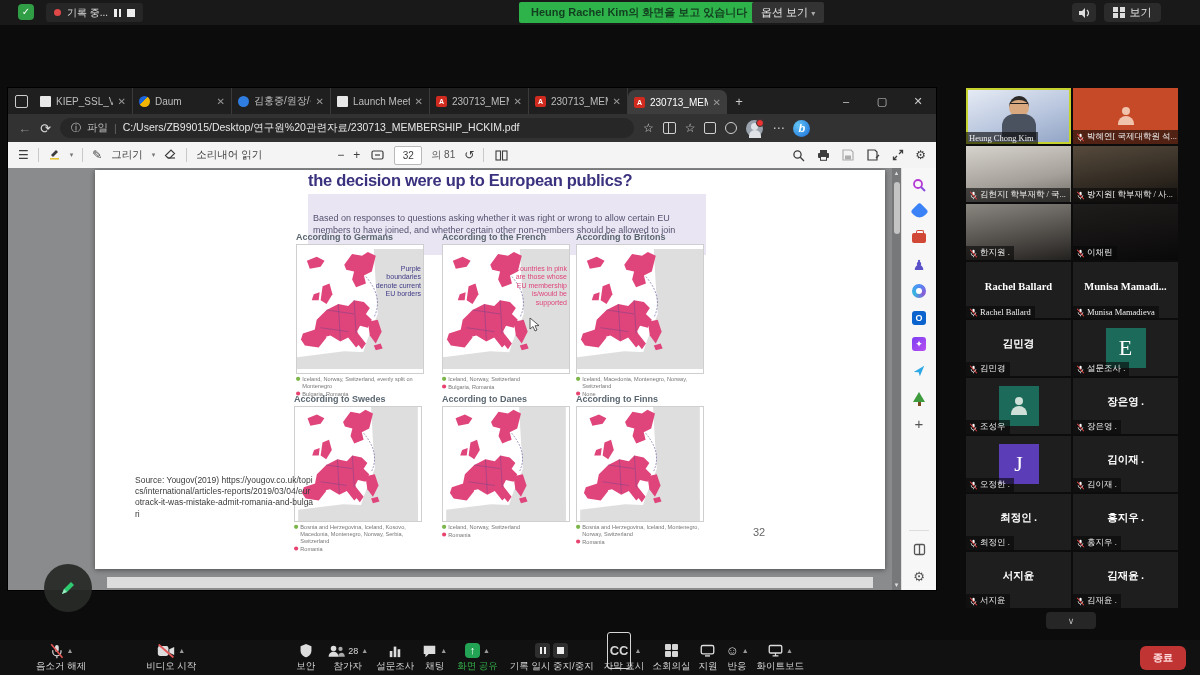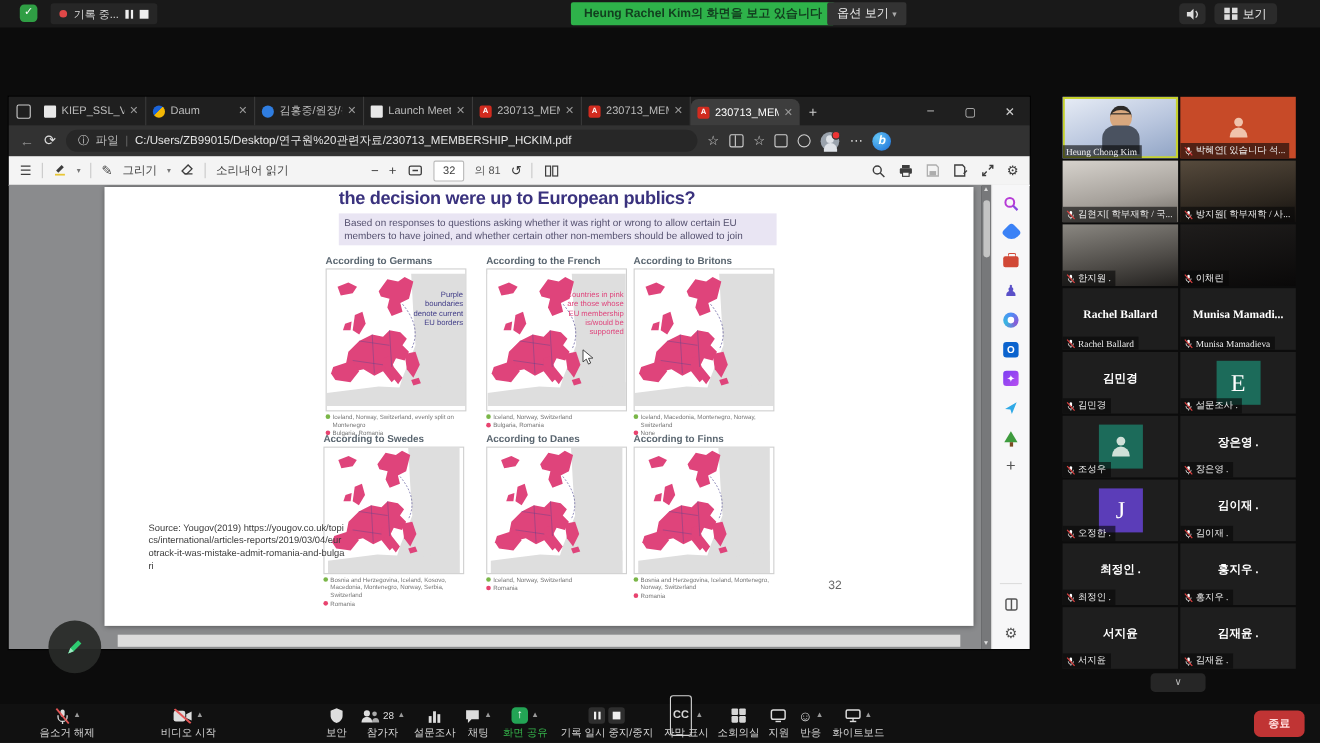--- a/index.html
+++ b/index.html
@@ -93,21 +93,21 @@
   .eic-out{width:14px;height:14px;background:#0b63ce;border-radius:3px;color:#fff;font-size:9px;font-weight:bold;
            text-align:center;line-height:14px;}
   .eic-des{width:14px;height:14px;background:linear-gradient(135deg,#7b3ff2,#b84ff0);border-radius:3px;color:#fff;
            font-size:9px;text-align:center;line-height:14px;}
   .eic-tree-top{width:0;height:0;border-left:6px solid transparent;border-right:6px solid transparent;border-bottom:10px solid #3e9b3e;position:relative;}
   .eic-tree-top:after{content:"";position:absolute;left:-1.5px;top:10px;width:3px;height:4px;background:#7a4a21;}
   .ediv{width:20px;height:1px;background:#ddd;}
   
   #slidetitle{left:213px;top:1px;width:420px;font-size:16.5px;font-weight:bold;color:#3a327e;letter-spacing:-.3px;}
   #slidesub{left:213px;top:24px;width:388px;background:#e9e5f3;color:#55516f;font-size:9px;line-height:1.28;
-            padding:3px 5px;}
+            padding:19px 5px;}
   .mp{position:absolute;width:128px;}
   .mp-title{font-size:9px;font-weight:bold;color:#5a6670;margin-bottom:2px;}
   .mp-box{border:1px solid #cfcfcf;background:#fff;position:relative;overflow:hidden;}
   .mp-box svg{display:block;width:100%;height:100%;}
   .mp-anno{position:absolute;right:2px;top:20px;width:54px;font-size:7px;line-height:1.2;text-align:right;}
   .anno-navy{color:#3e3a86;}
   .anno-pink{color:#df447b;}
   .mp-leg{transform:scale(.7);transform-origin:0 0;width:182px;font-size:8px;color:#777;margin-top:2px;}
   .leg-row{display:flex;gap:3px;align-items:flex-start;line-height:1.25;margin-bottom:1px;}
   .leg-dot{width:6px;height:6px;border-radius:50%;flex:none;margin-top:1px;}
@@ -151,21 +151,21 @@
   
   #ztoolbar{left:0;top:640px;width:1200px;height:35px;background:#111;display:flex;align-items:center;}
   .zb{display:flex;flex-direction:column;align-items:center;justify-content:center;gap:1px;color:#d6d6d6;
       font-size:9.5px;height:35px;white-space:nowrap;}
   .zb .irow{display:flex;align-items:center;gap:3px;height:16px;}
   .zb .ch{font-size:7px;color:#9a9a9a;}
   .zb .cnt{font-size:9px;color:#ddd;}
   .zb-share{color:#35b24a;}
   .shareic{width:15px;height:15px;background:#23a455;border-radius:4px;color:#fff;font-size:11px;line-height:15px;
            text-align:center;font-weight:bold;}
-  .ccic{border:1.4px solid #d6d6d6;border-radius:3px;font-size:10px;font-weight:bold;padding:12px 2px;line-height:11px;}
+  .ccic{border:1.4px solid #d6d6d6;border-radius:3px;font-size:13px;font-weight:bold;padding:12px 2px;line-height:11px;}
   .bo{display:grid;grid-template-columns:6px 6px;gap:1.5px;}
   .bo i{width:6px;height:6px;background:#d6d6d6;border-radius:1px;}
   .recbtn{width:15px;height:15px;background:#2e2e2e;border-radius:3px;display:flex;align-items:center;justify-content:center;gap:1.5px;}
   .recbtn i{width:2.5px;height:7px;background:#eee;}
   .recbtn .sq{width:7px;height:7px;background:#eee;}
   #zend{margin-left:auto;margin-right:14px;background:#c03434;border-radius:6px;color:#ffdcdc;font-size:10px;
         padding:5px 13px;font-weight:bold;}
   .ml36{margin-left:36px}.ml60{margin-left:60px}.ml100{margin-left:100px}.ml12{margin-left:12px}
   .ml8{margin-left:8px}.ml10{margin-left:10px}
 </style>
@@ -629,21 +629,21 @@
     <div class="psq" style="background:transparent">
         <span class="pperson orange"></span>
       </div>
     <div class="pl">
         <svg class="mo" viewBox="0 0 12 12">
           <rect x="4.5" y="1" width="3" height="5" rx="1.5" fill="#fff"></rect>
           <path d="M3 5.5v.7a3 3 0 0 0 6 0v-.7" fill="none" stroke="#fff" stroke-width=".9"></path>
           <path d="M6 9.5V11" stroke="#fff" stroke-width=".9"></path>
           <path d="M1.5 1l9 10" stroke="#e04040" stroke-width="1.4"></path>
         </svg>
-        <span>박혜연[ 있습니다 석...</span>
+        <span>박혜연[ 국제대학원 석...</span>
       </div>
   </div>
 
   <div class="pt v2">
     <div class="pl">
         <svg class="mo" viewBox="0 0 12 12">
           <rect x="4.5" y="1" width="3" height="5" rx="1.5" fill="#fff"></rect>
           <path d="M3 5.5v.7a3 3 0 0 0 6 0v-.7" fill="none" stroke="#fff" stroke-width=".9"></path>
           <path d="M6 9.5V11" stroke="#fff" stroke-width=".9"></path>
           <path d="M1.5 1l9 10" stroke="#e04040" stroke-width="1.4"></path>

